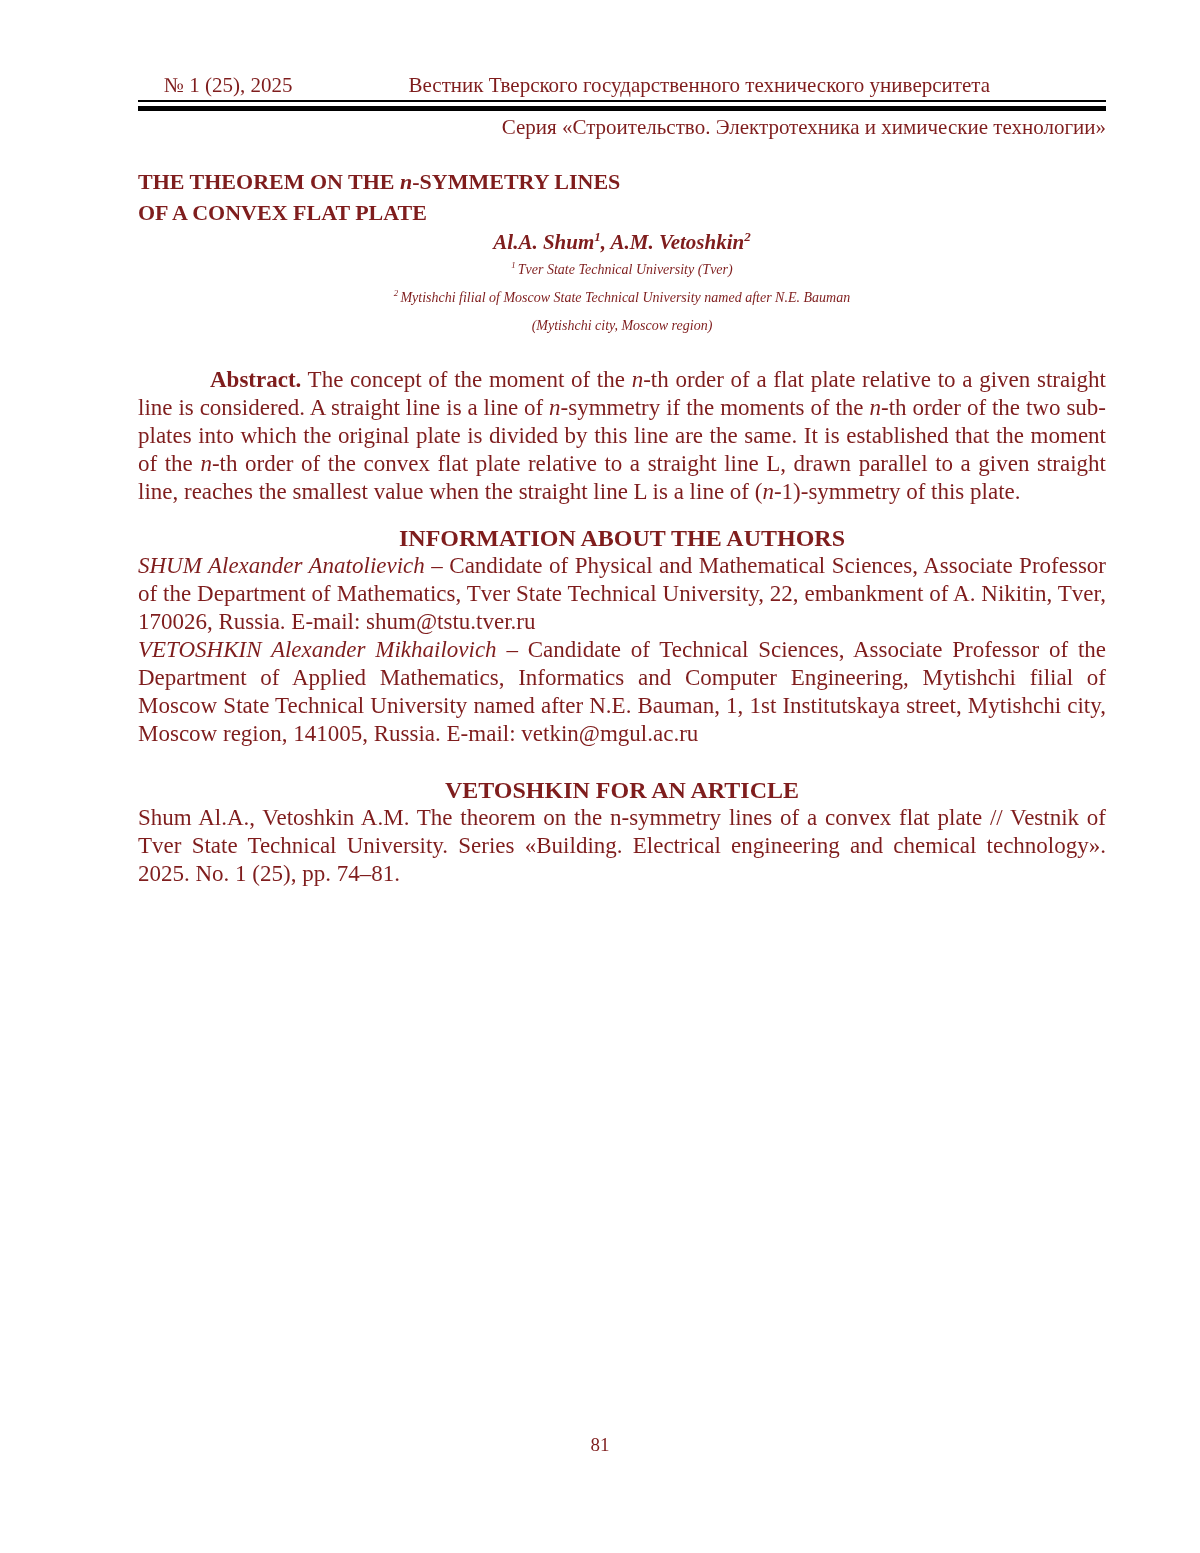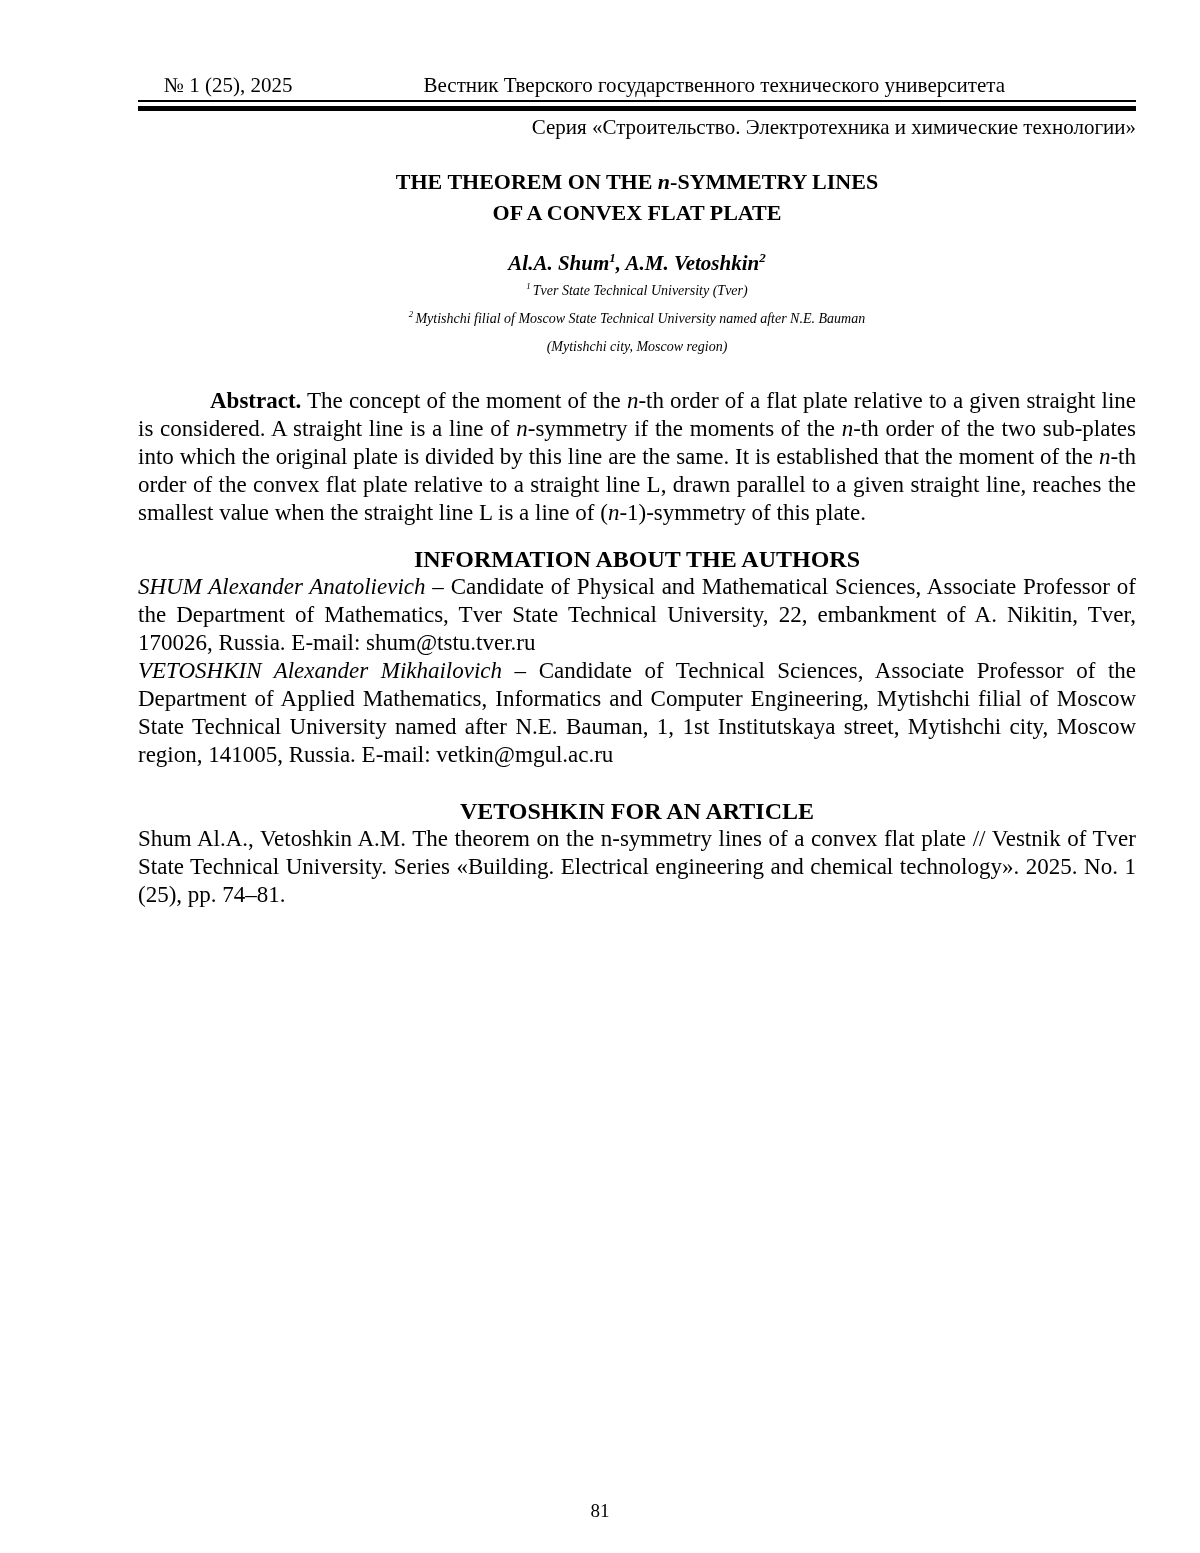--- a/index.html
+++ b/index.html
@@ -1,53 +1,51 @@
 <!DOCTYPE html>
 <html><head>
 <meta charset="utf-8">
 <style>
   html, body { margin: 0; padding: 0; background: #ffffff; }
   .page {
     position: relative;
     width: 1200px;
     height: 1553px;
     background: #ffffff;
-    color: #000000;
+    color: #7f1d1d;
     font-family: "Liberation Serif", "DejaVu Serif", serif;
     box-sizing: border-box;
-    padding: 74px 64px 0 138px;
+    padding: 74px 94px 0 138px;
     overflow: hidden;
   }
   .header-top {
     display: flex;
     align-items: baseline;
     font-size: 21px;
     line-height: 23px;
     border-bottom: 2px solid #000;
     padding-bottom: 3px;
   }
   .issue { padding-left: 26px; white-space: nowrap; }
   .journal { flex: 1; text-align: center; }
   .thick-rule { height: 5px; background: #000; margin-top: 4px; }
   .series { text-align: right; font-size: 21px; line-height: 24px; margin-top: 4px; }
 
   .title {
-    text-align: center;
     font-weight: bold;
     font-size: 22px;
     line-height: 31px;
     margin-top: 27px;
   }
   .authors {
     text-align: center;
     font-weight: bold;
     font-style: italic;
     font-size: 21px;
     line-height: 28px;
-    margin-top: 21px;
   }
   .affiliation {
     text-align: center;
     font-style: italic;
     font-size: 14px;
     line-height: 28px;
   }
   .body-text {
     font-size: 23px;
     line-height: 28px;
@@ -59,21 +57,21 @@
     text-align: center;
     font-weight: bold;
     font-size: 24px;
     line-height: 28px;
   }
   .heading-authors { margin-top: 18px; }
   .heading-citation { margin-top: 28px; }
   sup { font-size: 0.62em; line-height: 0; }
   .page-number {
     position: absolute;
-    top: 1499px;
+    top: 1433px;
     left: 0;
     width: 100%;
     text-align: center;
     font-size: 19px;
     line-height: 24px;
   }
 </style>
 </head>
 <body>
 

